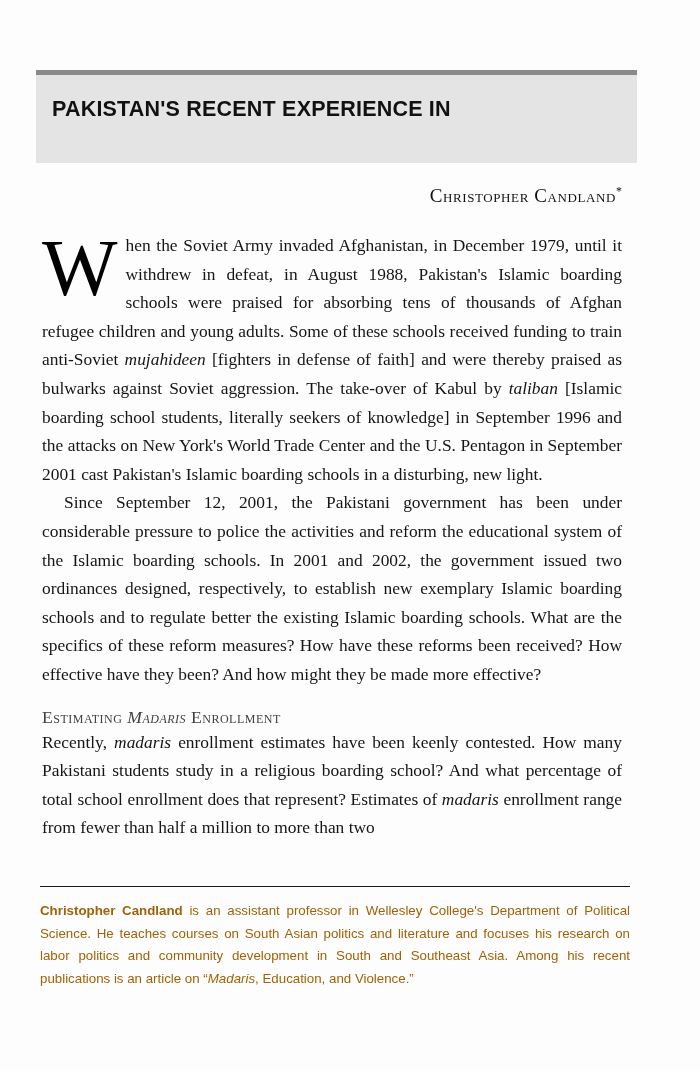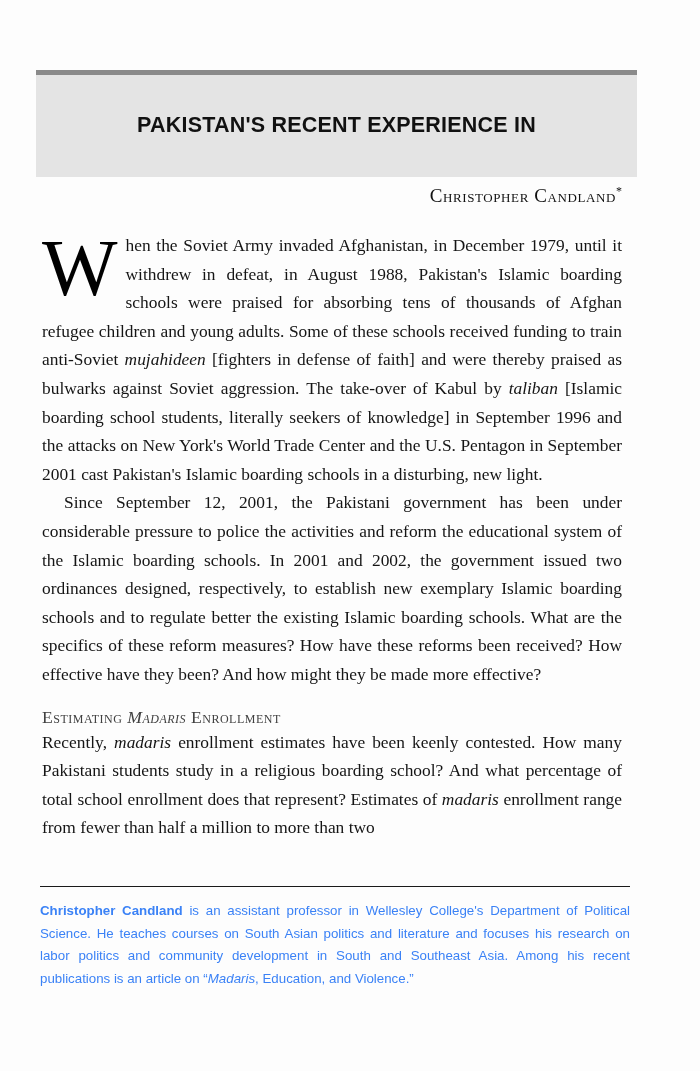--- a/index.html
+++ b/index.html
@@ -39,23 +39,23 @@
     padding: 20px 16px 22px 16px;
     box-sizing: border-box;
     min-height: 88px;
   }
   .title-text {
     font-family: "Liberation Sans", sans-serif;
     font-weight: bold;
     font-size: 21.5px;
     line-height: 1.32;
     letter-spacing: 0.2px;
-    text-align: center;
+    text-align: left;
     color: #111111;
-    margin: 16px;
+    margin: 0;
     text-transform: uppercase;
   }
 
   
   .author-line {
     position: absolute;
     left: 42px;
     right: 78px;
     top: 184px;
     text-align: right;
@@ -129,21 +129,21 @@
     border-top: 1.6px solid #1a1a1a;
     width: 100%;
     margin-bottom: 13px;
   }
   .footnote-text {
     margin: 0;
     font-family: "Liberation Sans", sans-serif;
     font-size: 13.3px;
     line-height: 22.6px;
     text-align: justify;
-    color: #3b82f6;
+    color: #a16207;
   }
   .footnote-text b { font-weight: bold; }
   .footnote-text .it { font-style: italic; }
 
   
   .page-number {
     position: absolute;
     left: 0;
     right: 0;
     top: 1034px;

